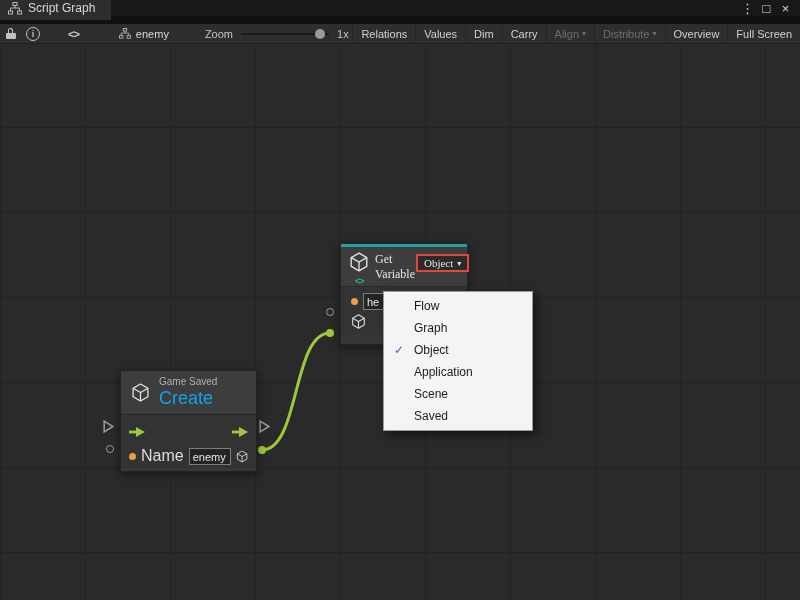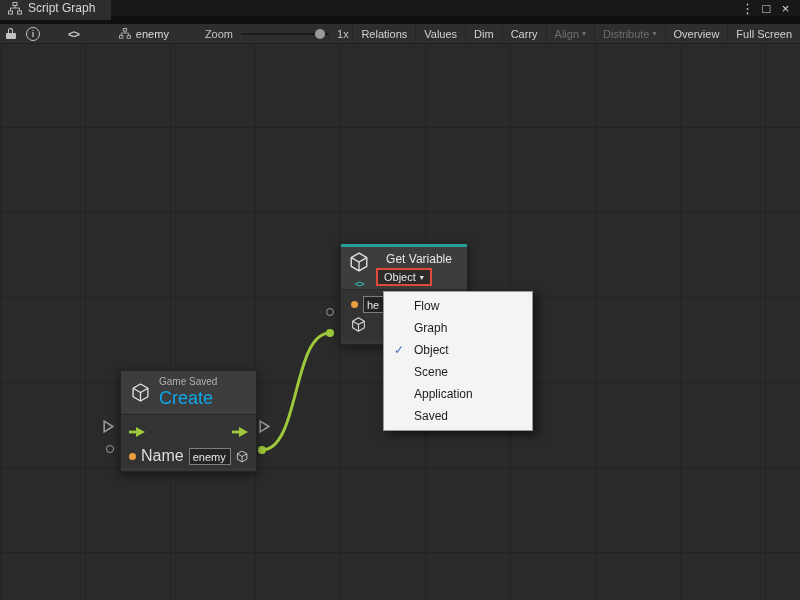--- a/index.html
+++ b/index.html
@@ -49,21 +49,21 @@
   .node{position:absolute;background:#373737;border:1px solid #232323;box-sizing:border-box;
         box-shadow:0 3px 9px rgba(0,0,0,.45);z-index:4;color:#e4e4e4;}
 
   
   .gv{left:340px;top:199px;width:128px;height:102px;}
   .gv-strip{height:3px;background:#2a9d9d;}
   .gv-header{display:flex;padding:5px 4px 4px 8px;background:#3d3d3d;}
   .node-icon{position:relative;width:26px;flex:0 0 26px;}
   .code-badge{position:absolute;left:6px;bottom:-4px;color:#2bb3a3;font-size:9px;font-weight:bold;letter-spacing:-1px;
               background:transparent;}
-  .gv-head-right{flex:1;display:flex;flex-direction:column;align-items:center;}
+  .gv-head-right{flex:1;display:flex;flex-direction:row;align-items:flex-start;font-family:Liberation Serif, serif;}
   .gv-title{font-size:12px;color:#e8e8e8;}
   .scope-btn{margin-top:3px;align-self:flex-start;margin-left:2px;display:flex;align-items:center;gap:4px;
              background:#2b2b2b;border:1px solid #e0493a;outline:1px solid #e0493a;
              padding:1px 6px;font-size:11px;color:#e4e4e4;}
   .gv-body{background:#333333;border-top:1px solid #2a2a2a;padding:6px 0 6px 10px;display:flex;
            flex-direction:column;gap:4px;}
   .dot{width:7px;height:7px;border-radius:50%;background:#ed9f40;flex:0 0 auto;}
   .field{display:inline-block;box-sizing:border-box;background:#242424;border:1px solid #7d7d7d;
          color:#e8e8e8;font-size:11px;padding:1px 3px;height:17px;line-height:14px;overflow:hidden;white-space:nowrap;}
   .gv-row{display:flex;align-items:center;gap:5px;}
@@ -228,25 +228,25 @@
       <div class="menu-item">
         <span class="menu-check"></span>
         <span>Graph</span>
       </div>
       <div class="menu-item">
         <span class="menu-check">✓</span>
         <span>Object</span>
       </div>
       <div class="menu-item">
         <span class="menu-check"></span>
+        <span>Application</span>
+      </div>
+      <div class="menu-item">
+        <span class="menu-check"></span>
         <span>Scene</span>
-      </div>
-      <div class="menu-item">
-        <span class="menu-check"></span>
-        <span>Application</span>
       </div>
       <div class="menu-item">
         <span class="menu-check"></span>
         <span>Saved</span>
       </div>
     </div>
 
     <div class="node create">
       <div class="create-header">
         <svg width="19" height="19" viewBox="0 0 18 18">

